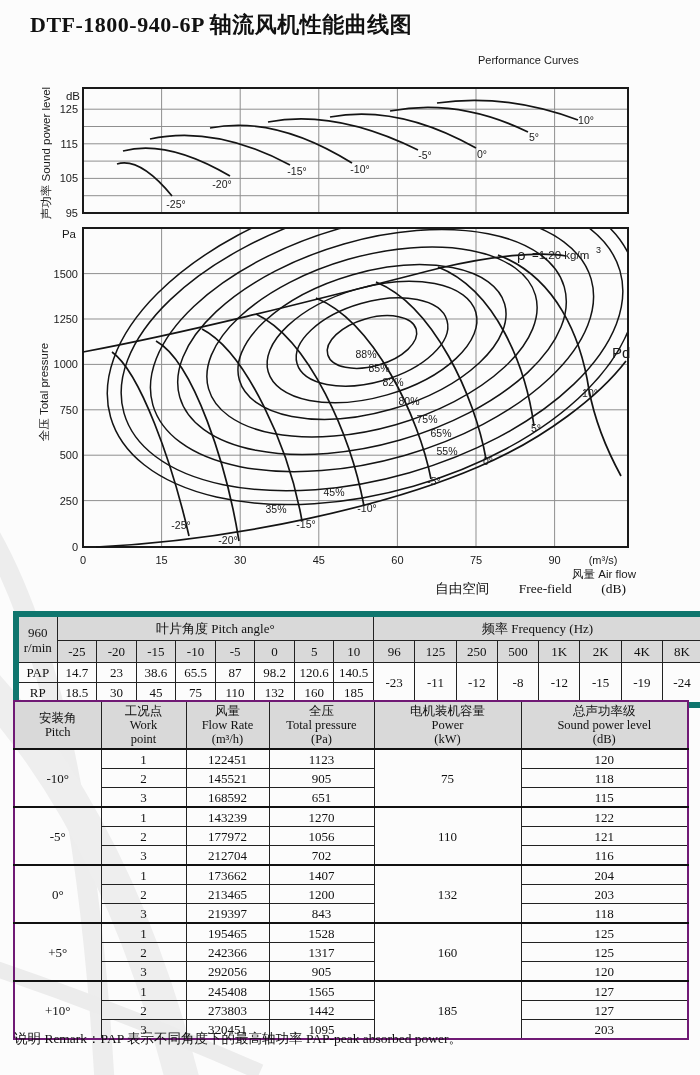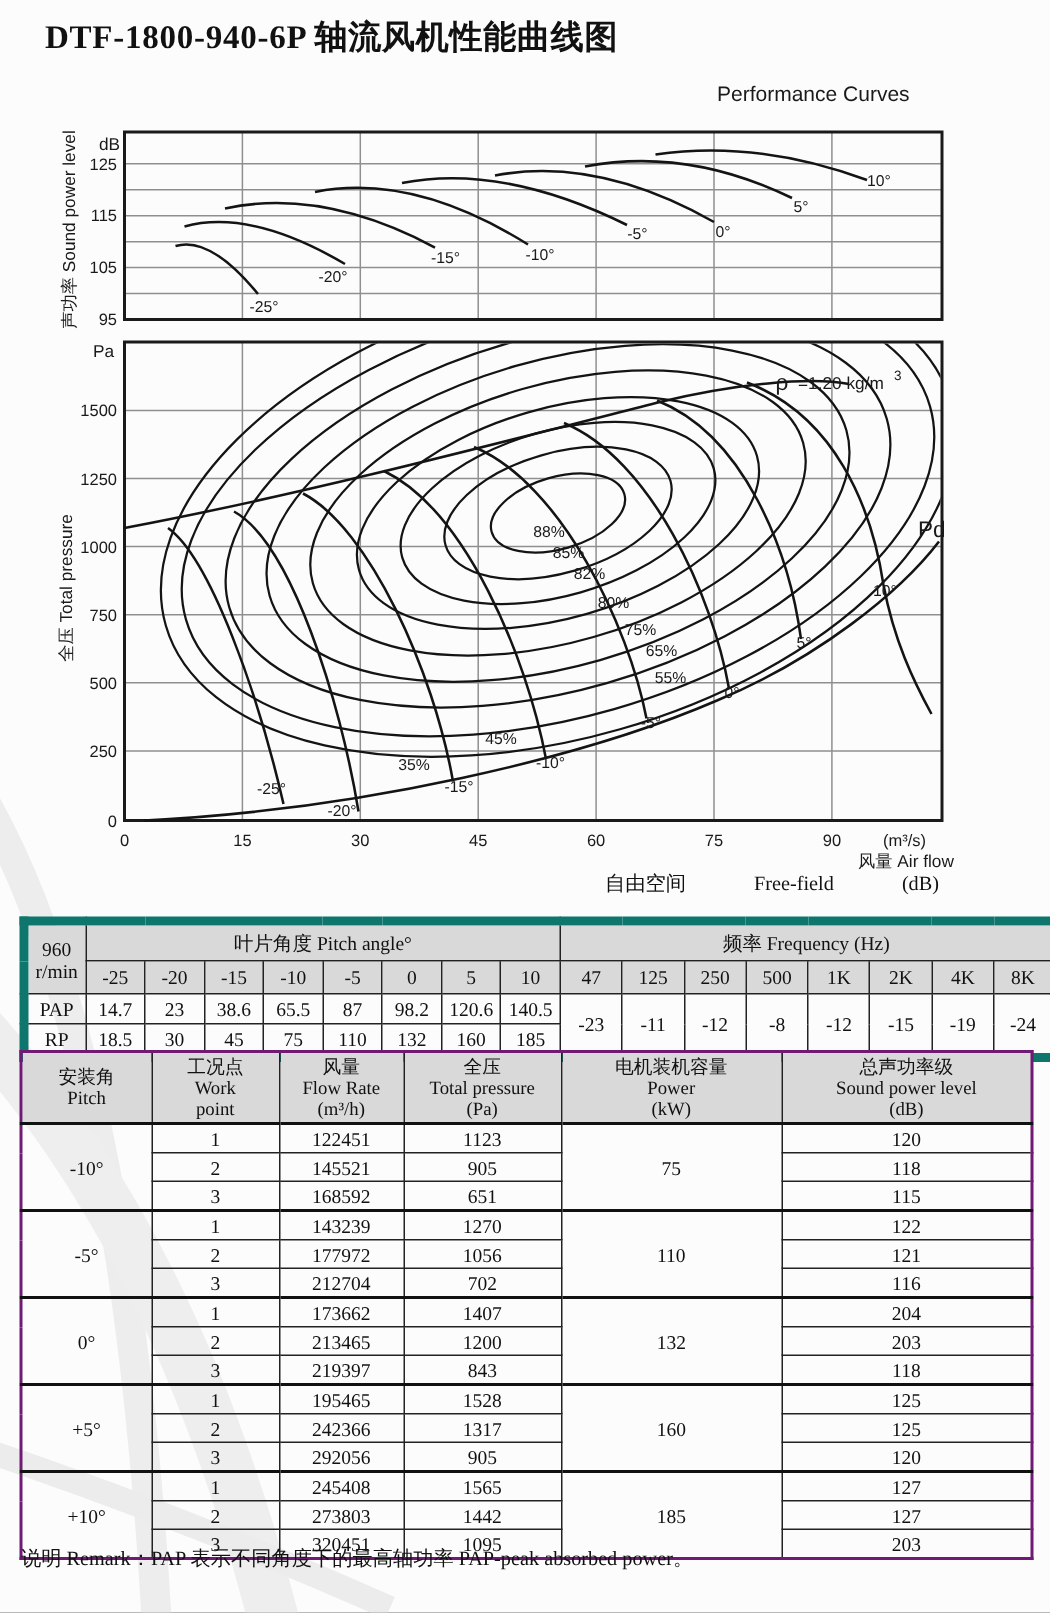--- a/index.html
+++ b/index.html
@@ -2,39 +2,39 @@
 <html><head>
 <meta charset="utf-8">
 <style>
   html,body{margin:0;padding:0;background:#888;}
   .page{position:relative;width:700px;height:1075px;background:#fcfcfc;overflow:hidden;
         font-family:"Liberation Serif",serif;color:#111;}
   .wm{position:absolute;left:0;top:0;z-index:0;}
   .content{position:relative;z-index:1;}
   .title{position:absolute;left:30px;top:10px;font-size:22px;font-weight:bold;
          letter-spacing:0.5px;font-family:"Liberation Serif",serif;}
-  .subtitle{position:absolute;left:478px;top:54px;font-size:14px;
+  .subtitle{position:absolute;left:478px;top:54px;font-size:11px;
             font-family:"Liberation Sans",sans-serif;color:#1a1a1a;}
   svg.chart{position:absolute;left:0;}
   .grid line{stroke:#8f8f8f;stroke-width:1;}
   .frame{fill:none;stroke:#1a1a1a;stroke-width:2;}
   .curve{fill:none;stroke:#141414;stroke-width:1.7;}
   .contour{fill:none;stroke:#141414;stroke-width:1.5;}
   text{fill:#1a1a1a;}
   .tick{font:11px "Liberation Sans",sans-serif;}
   .unitlab{font:11.5px "Liberation Sans",sans-serif;}
   .clabel{font:10.5px "Liberation Sans",sans-serif;}
   .axlabel{font:11.5px "Liberation Sans",sans-serif;}
   .biglab{font:15px "Liberation Sans",sans-serif;}
   .rho{font:15px "Liberation Sans",sans-serif;}
   .rhoval{font:11.5px "Liberation Sans",sans-serif;}
   .rhoexp{font:9px "Liberation Sans",sans-serif;}
   .captions{position:absolute;left:14px;right:14px;top:580px;font-size:13.5px;}
   .captions .right{position:absolute;right:60px;top:0;}
-  .captions .gapspan{margin-left:42px;}
+  .captions .gapspan{margin-left:26px;}
   table{border-collapse:collapse;table-layout:fixed;position:absolute;
         font-family:"Liberation Serif",serif;}
   td{border:1px solid #222;text-align:center;vertical-align:middle;padding:0;
      font-size:13px;line-height:15px;overflow:hidden;}
   .t1{left:13px;top:611px;width:694px;border:6px solid #0f766e;}
   .t1 .hdr td{background:#d9d9d9;}
   .t1 tr.r1 td{height:23px;}
   .t1 tr.r2 td{height:21px;}
   .t1 tr.r3 td,.t1 tr.r4 td{height:19px;}
   .t2{left:13px;top:700px;width:674px;border:2px solid #701a75;}
@@ -227,21 +227,21 @@
       </tr>
       <tr class="hdr r2">
         <td>-25</td>
         <td>-20</td>
         <td>-15</td>
         <td>-10</td>
         <td>-5</td>
         <td>0</td>
         <td>5</td>
         <td>10</td>
-        <td>47</td>
+        <td>96</td>
         <td>125</td>
         <td>250</td>
         <td>500</td>
         <td>1K</td>
         <td>2K</td>
         <td>4K</td>
         <td>8K</td>
       </tr>
       <tr class="r3">
         <td>PAP</td>

